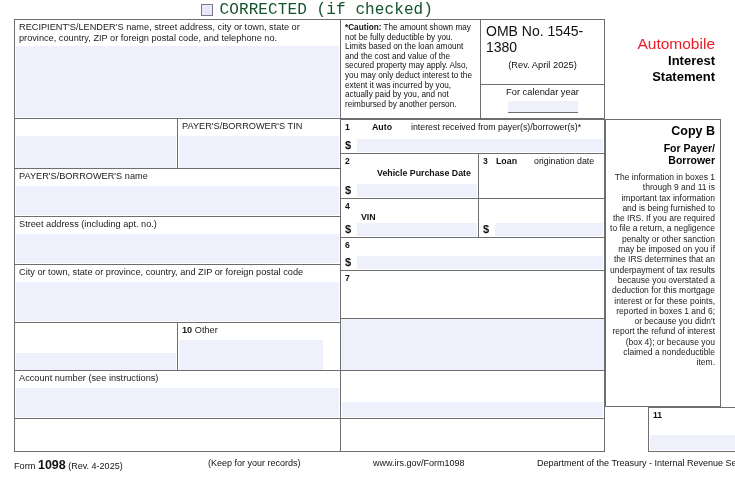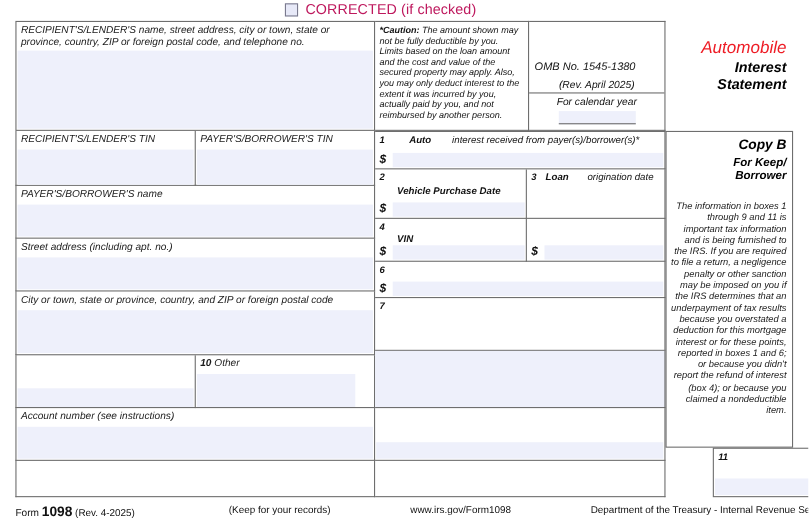--- a/index.html
+++ b/index.html
@@ -32,28 +32,28 @@
   #corrected-wrap {
     position: absolute; right: 302px; top: 1px;
     display: flex; align-items: center; gap: 7px;
   }
   #corrected-box {
     width: 12px; height: 12px;
     border: 1px solid #7a7a8e;
     background: #e7e9f8;
   }
   #corrected-label {
-    font-size: 13px; color: #be185d; letter-spacing: .1px;
+    font-size: 16px; color: #14532d; letter-spacing: .1px; font-family: Liberation Mono, monospace;
   }
 
   
   #grid {
     position: absolute;
     left: 14px; top: 19px;
-    width: 707px; height: 456px; font-style: italic;
+    width: 707px; height: 456px;
   }
 
   
 
   .cell { position: absolute; }
   .cell-label {
     font-size: 9.2px; color: #1b1b1b; line-height: 11px;
     padding: 2px 0 0 4px;
   }
   .cell-fill {
@@ -71,21 +71,21 @@
   #caution p {
     margin: 0; padding: 3px 4px 0 4px;
     font-size: 8.2px; line-height: 9.6px; color: #111;
   }
 
   
   #omb {
     left: 467px; top: 0; width: 124px; height: 100px;
   }
   #omb-no {
-    font-size: 10px; padding: 3px 0 0 5px; color: #111; margin-top: 33px;
+    font-size: 14px; padding: 3px 0 0 5px; color: #111;
   }
   #form-line {
     text-align: center; margin-top: 6px;
     white-space: nowrap;
   }
   #form-word { font-size: 10px; color: #111; vertical-align: 4px; }
   #form-num  { font-size: 20px; font-weight: bold; color: #000; letter-spacing: -.3px; }
   #form-suffix { font-size: 20px; font-weight: bold; color: #ee1c25; }
   #rev-line {
     text-align: center; font-size: 9.3px; color: #111; margin-top: 5px;
@@ -135,21 +135,21 @@
   }
 
   
   #copyb {
     left: 591px; top: 100px; width: 116px; height: 288px;
     text-align: right; padding: 2px 5px 0 4px;
   }
   #copyb-title { font-size: 12.5px; font-weight: bold; color: #000; margin-top: 2px; }
   #copyb-sub1  { font-size: 10.5px; font-weight: bold; color: #000; line-height: 12px; margin-top: 4px; }
   #copyb-sub2  { font-size: 10.5px; font-weight: bold; color: #000; line-height: 12px; }
-  #copyb-body  { font-size: 8.5px; color: #1b1b1b; line-height: 10.3px; margin-top: 16px; }
+  #copyb-body  { font-size: 8.5px; color: #1b1b1b; line-height: 10.3px; margin-top: 6px; }
 
   
   #box11 {
     left: 591px; top: 388px; width: 116px; height: 45px; margin-left: 43px;
   }
   #box11 .cell-fill { height: 15px; }
 
   
   #footer {
     position: absolute; left: 14px; top: 455px; width: 707px; height: 18px;
@@ -173,21 +173,20 @@
 
   <div id="grid">
 
     <div class="cell lcell bt bl br bb" style="top:0; height:100px;">
       <div class="cell-label" style="padding-right:6px;">RECIPIENT'S/LENDER'S name, street address, city or town, state or province, country, ZIP or foreign postal code, and telephone no.</div>
       <div style="position:absolute;left:1px;right:1px;top:26px;bottom:1px;background:#eef0fb;"></div>
     </div>
 
     <div class="cell lcell bl br bb" style="top:100px; height:50px;">
       <div style="position:absolute;left:0;top:0;width:163px;height:50px;border-right:1.5px solid #6e6e6e;">
-        <div class="cell-label">RECIPIENT'S/LENDER'S TIN</div>
         <div style="position:absolute;left:1px;right:1px;top:17px;bottom:1px;background:#eef0fb;"></div>
       </div>
       <div style="position:absolute;left:163px;top:0;right:0;height:50px;">
         <div class="cell-label">PAYER'S/BORROWER'S TIN</div>
         <div style="position:absolute;left:1px;right:1px;top:17px;bottom:1px;background:#eef0fb;"></div>
       </div>
     </div>
 
     <div class="cell lcell bl br bb" style="top:150px; height:48px;">
       <div class="cell-label">PAYER'S/BORROWER'S name</div>
@@ -246,21 +245,21 @@
     <div class="cell nbox bt br bb" style="top:100px; height:35px;">
       <span class="nnum">1</span>
       <span class="nlabel red bold" style="left:31px;">Auto</span>
       <span class="nlabel" style="left:70px;">interest received from payer(s)/borrower(s)*</span>
       <span class="dollar">$</span>
       <span class="money-fill"></span>
     </div>
 
     <div class="cell nbox-half-l br bb" style="top:135px; height:45px;">
       <span class="nnum">2</span>
-      <span class="nlabel red bold" style="left:20px; top:14px;">Vehicle Purchase Date</span>
+      <span class="nlabel red bold" style="left:36px; top:14px;">Vehicle Purchase Date</span>
       <span class="dollar">$</span>
       <span class="money-fill"></span>
     </div>
 
     <div class="cell nbox-half-r br bb" style="top:135px; height:45px;">
       <span class="nnum">3</span>
       <span class="nlabel red bold" style="left:17px;">Loan</span>
       <span class="nlabel" style="left:55px;">origination date</span>
       <span style="position:absolute;left:1px;right:1px;bottom:1px;height:13px;"></span>
     </div>
@@ -290,21 +289,21 @@
     </div>
 
     <div class="cell nbox br bb" style="top:300px; height:52px; background:#eef0fb;"></div>
     <div class="cell nbox br bb" style="top:352px; height:48px;">
       <span style="position:absolute;left:1px;right:1px;bottom:1px;height:15px;background:#eef0fb;"></span>
     </div>
     <div class="cell nbox br bb" style="top:400px; height:33px;"></div>
 
     <div id="copyb" class="cell bt br bb bl">
       <div id="copyb-title">Copy B</div>
-      <div id="copyb-sub1">For Keep/</div>
+      <div id="copyb-sub1">For Payer/</div>
       <div id="copyb-sub2">Borrower</div>
       <div id="copyb-body">The information in boxes 1 through 9 and 11 is important tax information and is being furnished to the IRS. If you are required to file a return, a negligence penalty or other sanction may be imposed on you if the IRS determines that an underpayment of tax results because you overstated a deduction for this mortgage interest or for these points, reported in boxes 1 and 6; or because you didn't report the refund of interest (box 4); or because you claimed a nondeductible item.</div>
     </div>
 
     <div id="box11" class="cell bt br bb bl">
       <span class="nnum">11</span>
       <span class="cell-fill"></span>
     </div>
 
   </div>

